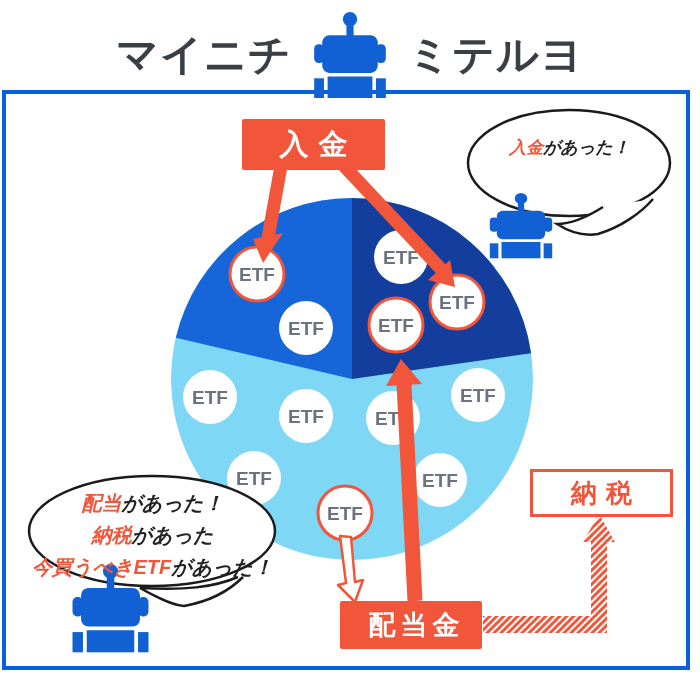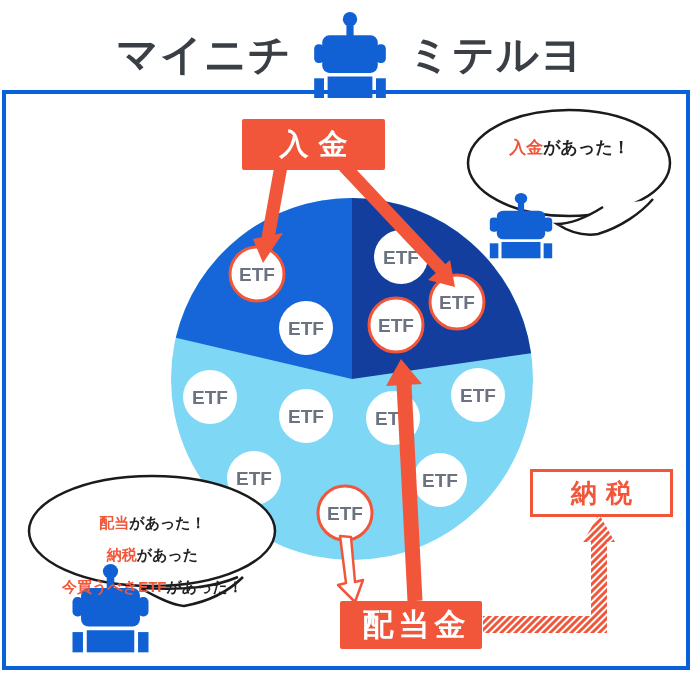--- a/index.html
+++ b/index.html
@@ -13,30 +13,30 @@
   
   .title-bar{position:absolute;left:0;top:0;width:700px;height:92px;display:flex;
              justify-content:center;align-items:center;gap:13px;z-index:4;padding-top:18px;box-sizing:border-box;}
   .title-text{font-size:42px;font-weight:800;color:var(--title-text);letter-spacing:1px;line-height:1;}
   
   .label-box{position:absolute;display:flex;align-items:center;justify-content:center;
              box-sizing:border-box;z-index:2;font-weight:800;}
   .deposit-box{left:242px;top:119px;width:143px;height:51px;background:var(--accent);
                color:#fff;font-size:29px;letter-spacing:10px;padding-left:10px;border-radius:2px;}
   .dividend-box{left:340px;top:601px;width:142px;height:48px;background:var(--accent);
-                color:#fff;font-size:31px;letter-spacing:5px;padding-left:11px;border-radius:2px;}
+                color:#fff;font-size:27px;letter-spacing:5px;padding-left:11px;border-radius:2px;}
   .tax-box{left:530px;top:469px;width:143px;height:48px;background:#fff;
            border:3px solid var(--accent);color:var(--accent);font-size:26px;letter-spacing:9px;padding-left:9px;}
   
   .bubble-text{position:absolute;z-index:3;display:flex;flex-direction:column;align-items:center;
                font-weight:800;color:var(--bubble-text);}
-  .bubble-text .line{white-space:nowrap;}
+  .bubble-text .line{white-space:nowrap;font-style:italic;}
   .bubble-text .hl{color:var(--accent);}
   .bubble-tr{left:472px;top:131px;width:195px;font-size:17px;line-height:33px;}
-  .bubble-bl{left:30px;top:507px;width:245px;font-size:15px;line-height:32px;}
+  .bubble-bl{left:30px;top:487px;width:245px;font-size:20px;line-height:32px;}
   
   .pie-light{fill:var(--pie-light);}
   .pie-blue{fill:var(--pie-blue);}
   .pie-navy{fill:var(--pie-navy);}
   .arrow{fill:var(--accent);}
   .arrow-line{stroke:var(--accent);}
   .bubble-shape{fill:#fff;stroke:#1b1b1b;stroke-width:2.5;}
   .robot{fill:var(--robot-blue);}
   .leader{fill:#fff;stroke:var(--accent);stroke-width:2.5;stroke-linejoin:round;}
 </style>

